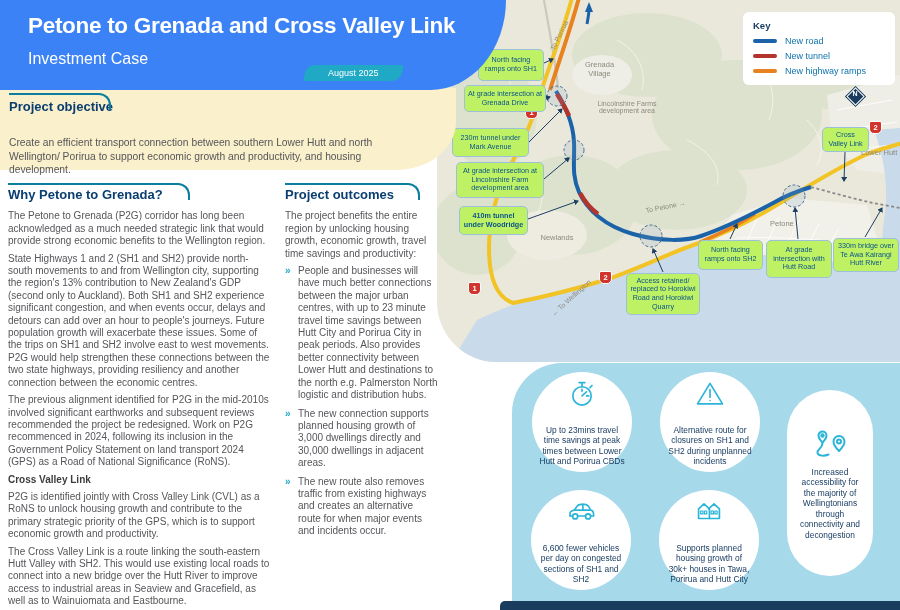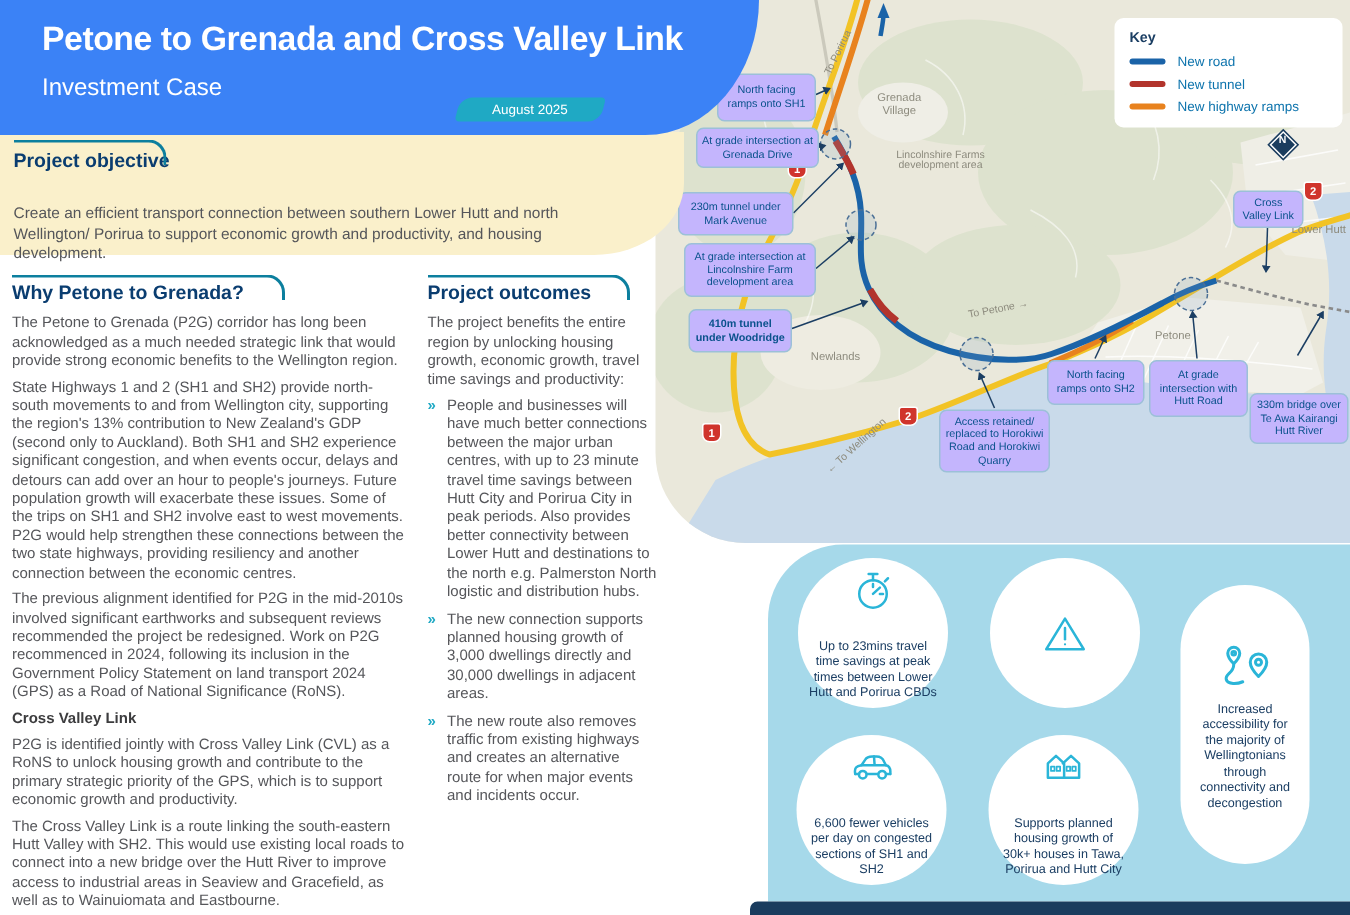--- a/index.html
+++ b/index.html
@@ -37,21 +37,21 @@
   .col .sec{margin-bottom:9px;}
   .subhead{font-weight:bold;color:#3c3c3e;margin:7px 0 3px 0;}
   ul.bullets{list-style:none;margin:0;padding:0;}
   ul.bullets li{position:relative;padding-left:13px;margin:0 0 6px 0;}
   ul.bullets .bm{position:absolute;left:0;top:0;color:#1fa9c4;font-weight:bold;}
 
   
   .map{position:absolute;left:437px;top:0;width:463px;height:362px;background:#eae8db;
        border-bottom-left-radius:60px;overflow:hidden;z-index:1;}
   .map svg.base{position:absolute;left:0;top:0;}
-  .callout{position:absolute;background:#c4b5fd;border:1px solid #9cc0d8;border-radius:5px;
+  .callout{position:absolute;background:#bef264;border:1px solid #9cc0d8;border-radius:5px;
            color:#0a528c;font-size:7.2px;line-height:1.2;display:flex;align-items:center;
            justify-content:center;text-align:center;padding:2px 3px;box-sizing:border-box;z-index:3;}
   .place{position:absolute;color:#8d8b7e;font-size:7.5px;text-align:center;z-index:2;}
   .rot{white-space:nowrap;transform-origin:0 0;}
   .shield{position:absolute;width:13px;height:13px;background:#d0342c;border:1px solid #fff;
           border-radius:2px 2px 5px 5px;color:#fff;font-size:7.5px;font-weight:bold;display:flex;
           align-items:center;justify-content:center;box-sizing:border-box;z-index:2;}
   .key{position:absolute;left:306px;top:12px;width:152px;background:#fff;border-radius:6px;
        padding:8px 10px 4px 10px;box-sizing:border-box;z-index:4;}
   .key-title{font-size:9.5px;font-weight:bold;color:#1b3e63;margin-bottom:5px;}
@@ -206,21 +206,21 @@
     </div>
 
     <div class="callout" style="left:41px;top:49px;width:66px;height:32px;">North facing ramps onto SH1</div>
     <div class="callout" style="left:27px;top:85px;width:82px;height:27px;">At grade intersection at Grenada Drive</div>
     <div class="callout" style="left:15px;top:128px;width:77px;height:29px;">230m tunnel under Mark Avenue</div>
     <div class="callout" style="left:19px;top:162px;width:88px;height:36px;">At grade intersection at Lincolnshire Farm development area</div>
     <div class="callout" style="left:22px;top:206px;width:69px;height:29px;font-weight:bold;">410m tunnel under Woodridge</div>
     <div class="callout" style="left:189px;top:273px;width:74px;height:42px;">Access retained/ replaced to Horokiwi Road and Horokiwi Quarry</div>
     <div class="callout" style="left:261px;top:240px;width:65px;height:30px;">North facing ramps onto SH2</div>
     <div class="callout" style="left:329px;top:240px;width:66px;height:38px;">At grade intersection with Hutt Road</div>
-    <div class="callout" style="left:396px;top:238px;width:66px;height:34px;margin-top:24px;">330m bridge over Te Awa Kairangi Hutt River</div>
+    <div class="callout" style="left:396px;top:238px;width:66px;height:34px;">330m bridge over Te Awa Kairangi Hutt River</div>
     <div class="callout" style="left:385px;top:127px;width:47px;height:25px;">Cross Valley Link</div>
   </div>
 
   <div class="header">
     <div class="title">Petone to Grenada and Cross Valley Link</div>
     <div class="subtitle">Investment Case</div>
     <div class="badge">
         <span>August 2025</span>
       </div>
   </div>
@@ -272,20 +272,21 @@
         <path d="M14.5 5.5 h7 M18 5.5 V10.5 M27.5 11.5 L30 9 M18 21.5 L23.5 16.5 M18 13.5 v2.5 M26 21.5 H23.5"></path>
       </svg>
       <p>Up to 23mins travel time savings at peak times between Lower Hutt and Porirua CBDs</p>
     </div>
     <div class="stat c s2">
       <svg class="icon" viewBox="0 0 36 36">
         <path d="M18 6.5 L33 31 H3 Z"></path>
         <path d="M18 14 V23"></path>
         <circle cx="18" cy="27" r="0.9" fill="#2ab5d8" stroke="none"></circle>
       </svg>
+      <p>Alternative route for closures on SH1 and SH2 during unplanned incidents</p>
     </div>
     <div class="stat pill">
       <svg class="icon" viewBox="0 0 36 36">
         <path d="M10.5 5.5 a4 4 0 0 1 4 4 c0 3 -4 7 -4 7 s-4 -4 -4 -7 a4 4 0 0 1 4 -4 Z"></path>
         <circle cx="10.5" cy="9.5" r="1.2"></circle>
         <path d="M27 10 a5.5 5.5 0 0 1 5.5 5.5 c0 4 -5.5 9.5 -5.5 9.5 s-5.5 -5.5 -5.5 -9.5 A5.5 5.5 0 0 1 27 10 Z"></path>
         <circle cx="27" cy="15.5" r="2"></circle>
         <path d="M10.5 17 C10.5 23 4.5 23 5.5 27 C6.5 30.5 13 30 16.5 28.5"></path>
       </svg>
       <p>Increased accessibility for the majority of Wellingtonians through connectivity and decongestion</p>

